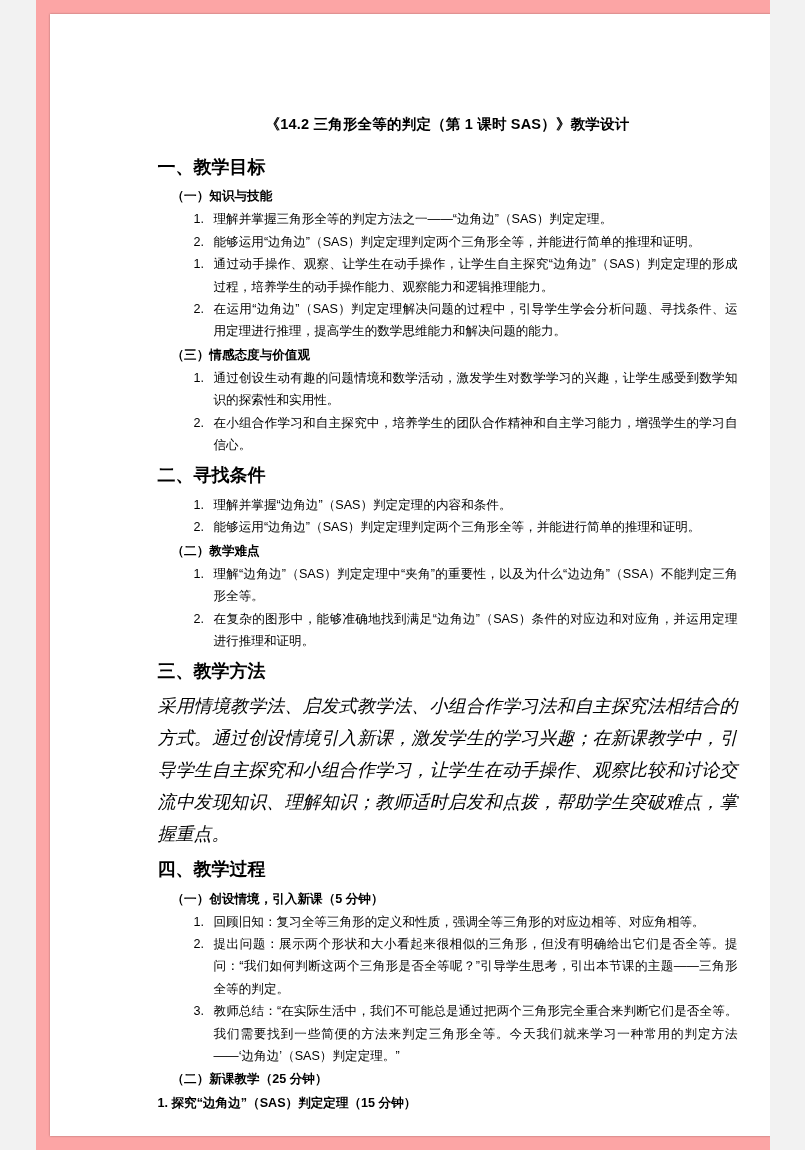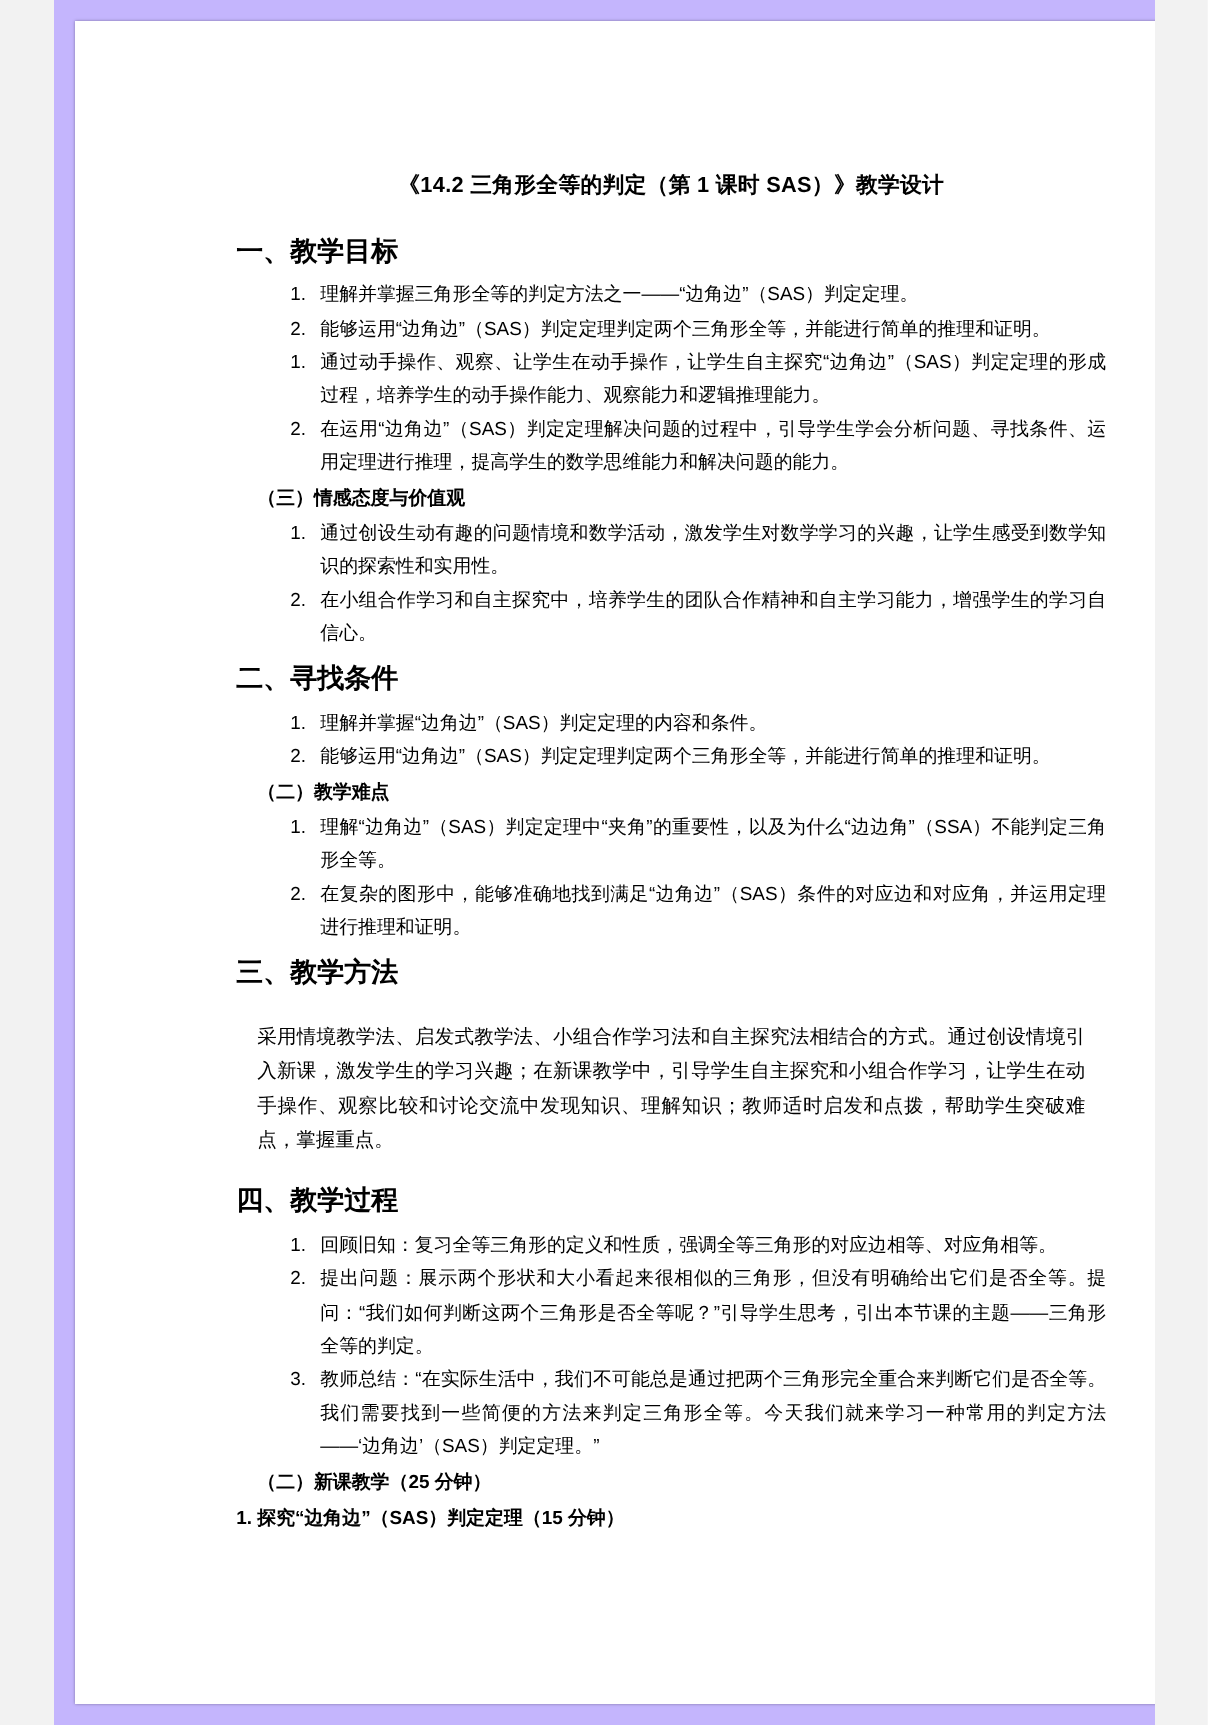--- a/index.html
+++ b/index.html
@@ -4,21 +4,21 @@
 <style>
   html, body {
     margin: 0;
     padding: 0;
     background: #f2f2f2;
   }
   .page {
     position: relative;
     width: 734px;
     height: 1150px;
-    background: #c4b5fd;
+    background: #fca5a5;
     margin: 0 auto;
     box-sizing: border-box;
     overflow: hidden;
     font-family: "Liberation Sans", "DejaVu Sans", sans-serif;
     color: #000000;
   }
   .sheet {
     position: absolute;
     left: 14px;
     top: 14px;
@@ -54,24 +54,25 @@
     margin: 1px 0 1px 14px;
     line-height: 1.75;
   }
   .h3 {
     font-size: 12.6px;
     font-weight: bold;
     margin: 2px 0 1px 0;
     line-height: 1.75;
   }
   .para {
-    font-size: 13px;
+    font-size: 18px;
     line-height: 1.78;
-    margin: 14px;
+    margin: 0;
     text-align: justify;
+    font-style: italic;
   }
   ol.numlist {
     margin: 0 0 0 2px;
     padding-left: 48px;
     list-style-position: outside;
   }
   ol.numlist > li {
     font-size: 12.6px;
     line-height: 1.78;
     margin: 0 0 0 0;
@@ -86,20 +87,21 @@
 <body>
 
 <div class="page">
   <div class="sheet">
     <div class="content">
 
       <div class="doc-title">《14.2 三角形全等的判定（第 1 课时 SAS）》教学设计</div>
 
       <div class="h1">一、教学目标</div>
 
+      <div class="h2">（一）知识与技能</div>
       <ol class="numlist">
         <li>理解并掌握三角形全等的判定方法之一——“边角边”（SAS）判定定理。</li>
         <li>能够运用“边角边”（SAS）判定定理判定两个三角形全等，并能进行简单的推理和证明。</li>
       </ol>
 
       <ol class="numlist">
         <li>通过动手操作、观察、让学生在动手操作，让学生自主探究“边角边”（SAS）判定定理的形成过程，培养学生的动手操作能力、观察能力和逻辑推理能力。</li>
         <li>在运用“边角边”（SAS）判定定理解决问题的过程中，引导学生学会分析问题、寻找条件、运用定理进行推理，提高学生的数学思维能力和解决问题的能力。</li>
       </ol>
 
@@ -120,20 +122,21 @@
       <ol class="numlist">
         <li>理解“边角边”（SAS）判定定理中“夹角”的重要性，以及为什么“边边角”（SSA）不能判定三角形全等。</li>
         <li>在复杂的图形中，能够准确地找到满足“边角边”（SAS）条件的对应边和对应角，并运用定理进行推理和证明。</li>
       </ol>
 
       <div class="h1">三、教学方法</div>
       <p class="para">采用情境教学法、启发式教学法、小组合作学习法和自主探究法相结合的方式。通过创设情境引入新课，激发学生的学习兴趣；在新课教学中，引导学生自主探究和小组合作学习，让学生在动手操作、观察比较和讨论交流中发现知识、理解知识；教师适时启发和点拨，帮助学生突破难点，掌握重点。</p>
 
       <div class="h1">四、教学过程</div>
 
+      <div class="h2">（一）创设情境，引入新课（5 分钟）</div>
       <ol class="numlist">
         <li>回顾旧知：复习全等三角形的定义和性质，强调全等三角形的对应边相等、对应角相等。</li>
         <li>提出问题：展示两个形状和大小看起来很相似的三角形，但没有明确给出它们是否全等。提问：“我们如何判断这两个三角形是否全等呢？”引导学生思考，引出本节课的主题——三角形全等的判定。</li>
         <li>教师总结：“在实际生活中，我们不可能总是通过把两个三角形完全重合来判断它们是否全等。我们需要找到一些简便的方法来判定三角形全等。今天我们就来学习一种常用的判定方法——‘边角边’（SAS）判定定理。”</li>
       </ol>
 
       <div class="h2">（二）新课教学（25 分钟）</div>
       <div class="h3">1. 探究“边角边”（SAS）判定定理（15 分钟）</div>
 
     </div>

